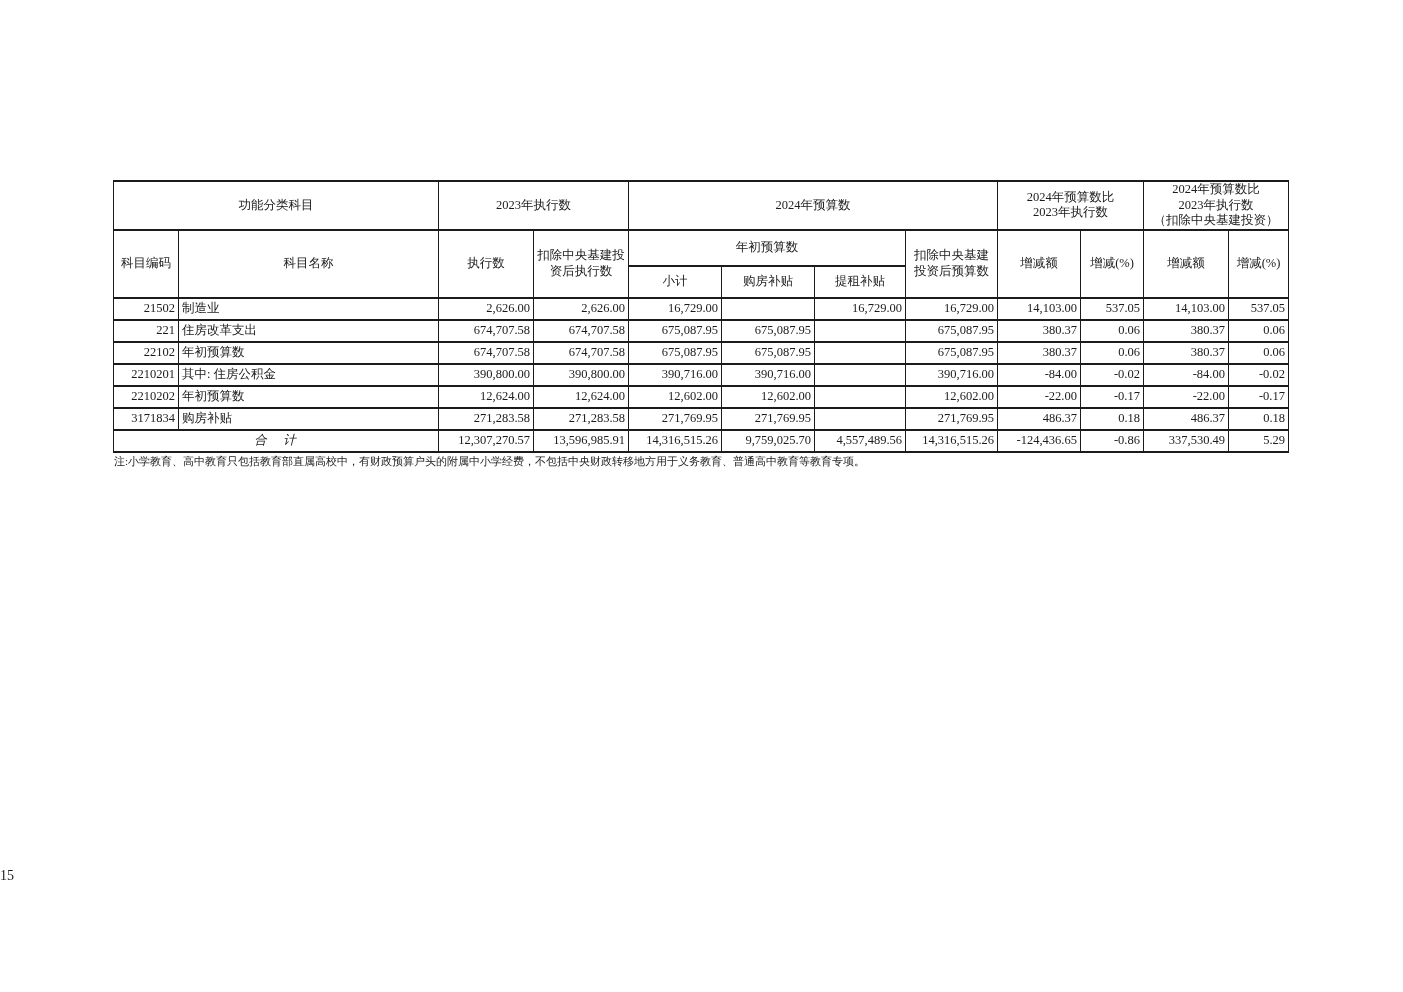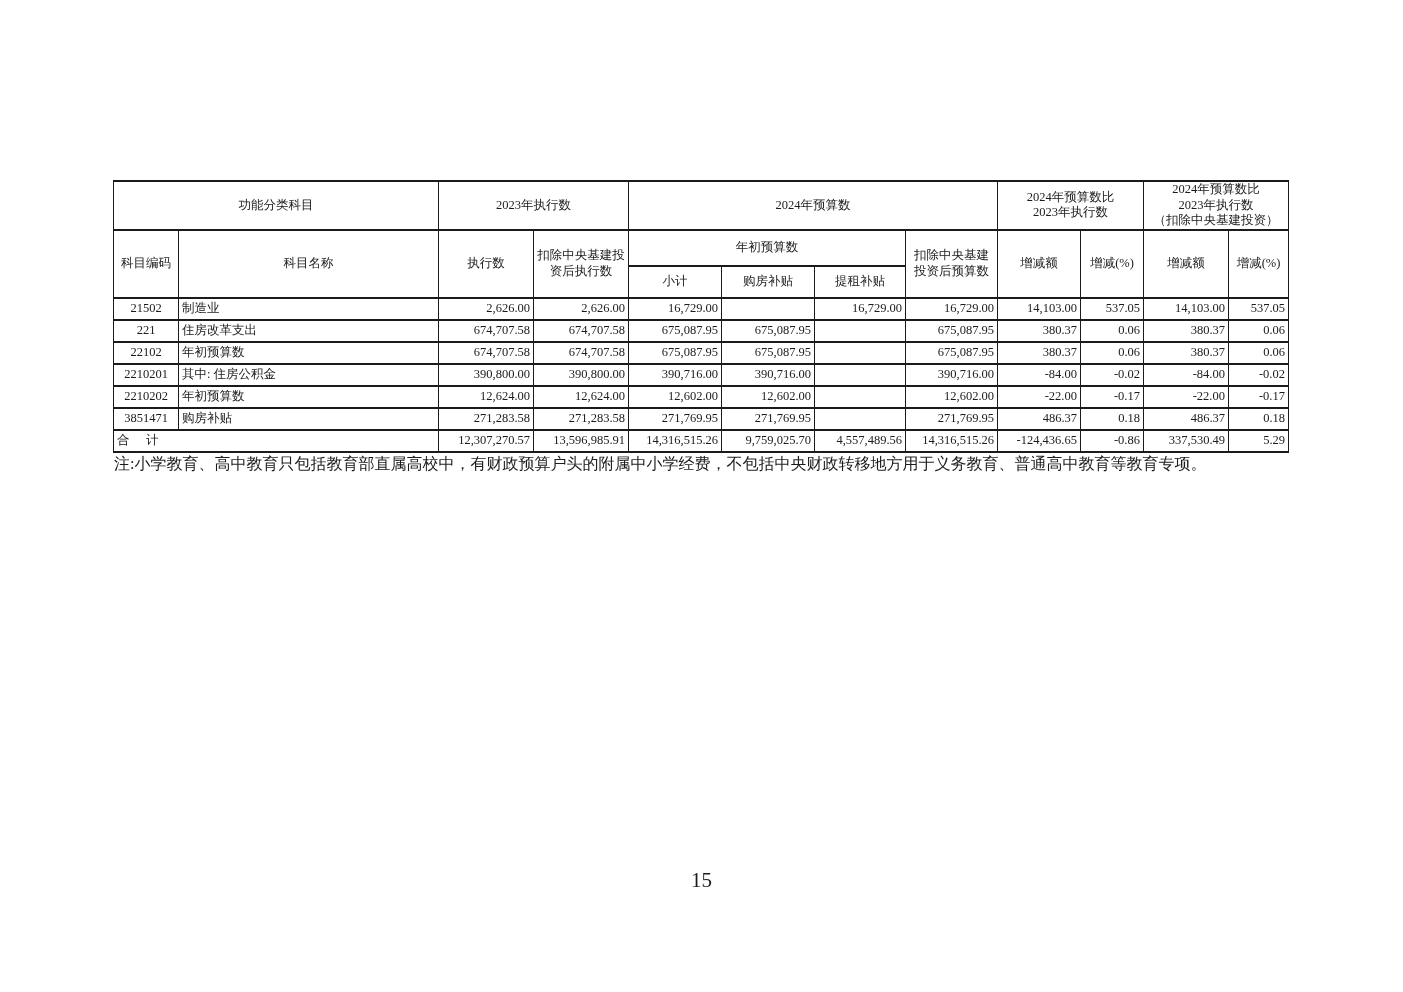--- a/index.html
+++ b/index.html
@@ -19,36 +19,36 @@
     border:1px solid #1b1b1b;
     border-top-width:2px; border-bottom-width:2px;
     font-weight:normal; font-size:12.5px; line-height:1.25;
     padding:0 3px; overflow:hidden; vertical-align:middle;
   }
   table.budget th { text-align:center; white-space:pre-line; }
   tr.hrow1 { height:47px; }
   tr.hrow2 { height:36px; }
   tr.hrow3 { height:32px; }
   tr.drow  { height:22px; }
-  td.code { text-align:center; padding-left:3px; }
+  td.code { text-align:right; padding-left:3px; }
   td.name { text-align:left; }
   td.num  { text-align:right; padding-right:3px; }
-  td.total-label { text-align:left; letter-spacing:2px; }
+  td.total-label { text-align:center; letter-spacing:2px;font-style:italic; }
   .ind1 { padding-left:15px;margin-top:35px; }
   .ind0 { padding-left:3px; }
   .ind2 { padding-left:27px; }
   .ind3 { padding-left:61px; }
 
   .note {
     position:absolute; left:114px; top:454px; width:1210px;
-    font-size:16px; line-height:1.3;
+    font-size:11px; line-height:1.3;
   }
   .pageno {
     position:absolute; left:0; top:868px; width:100%;
-    text-align:center; font-size:21px;
+    font-size:14px;
   }
 </style>
 </head>
 <body>
 
 <div class="page">
 
   <table class="budget">
     <colgroup>
       <col style="width:65px">
@@ -158,21 +158,21 @@
         <td class="num">12,602.00</td>
         <td class="num">12,602.00</td>
         <td class="num"></td>
         <td class="num">12,602.00</td>
         <td class="num">-22.00</td>
         <td class="num">-0.17</td>
         <td class="num">-22.00</td>
         <td class="num">-0.17</td>
       </tr>
       <tr class="drow">
-        <td class="code">3851471</td>
+        <td class="code">3171834</td>
         <td class="name ind3">购房补贴</td>
         <td class="num">271,283.58</td>
         <td class="num">271,283.58</td>
         <td class="num">271,769.95</td>
         <td class="num">271,769.95</td>
         <td class="num"></td>
         <td class="num">271,769.95</td>
         <td class="num">486.37</td>
         <td class="num">0.18</td>
         <td class="num">486.37</td>

